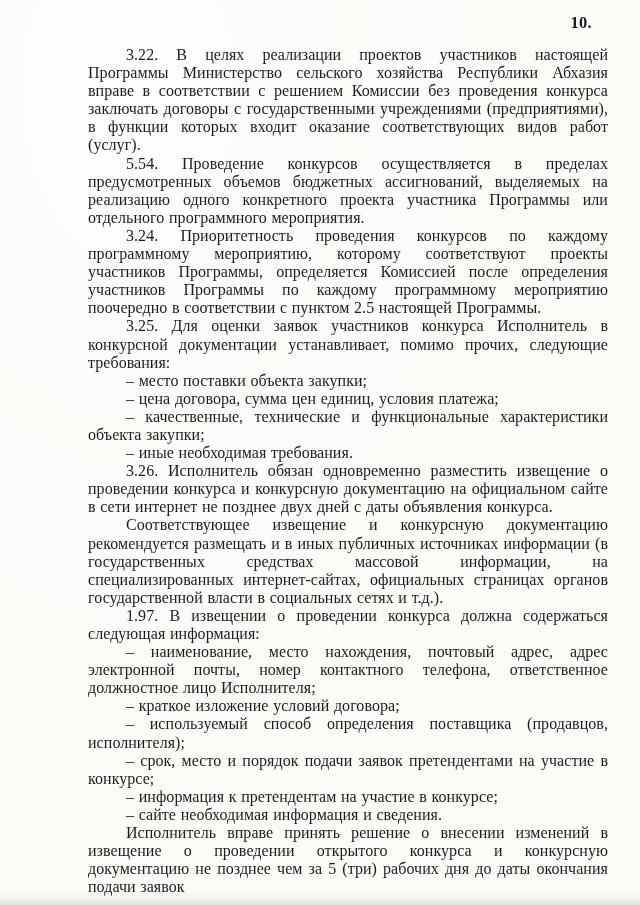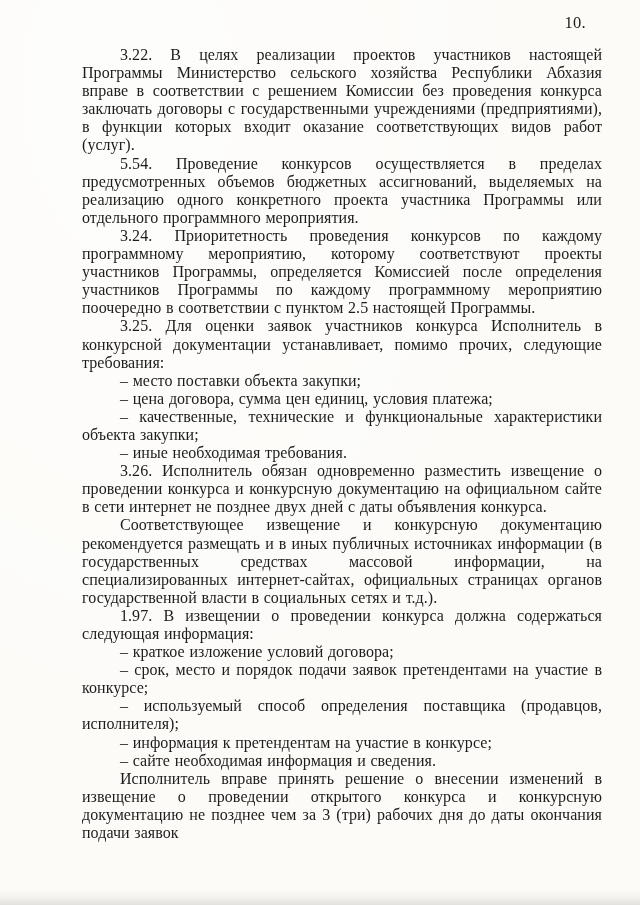--- a/index.html
+++ b/index.html
@@ -17,27 +17,28 @@
     width:640px;height:905px;
     background:
       radial-gradient(ellipse at 20% 10%, rgba(255,255,255,0.5) 0%, rgba(255,255,255,0) 60%),
       var(--paper);
     color:var(--ink);
     overflow:hidden;
   }
   .page-number{
     position:absolute;
     top:13px;
-    right:54px;
+    right:48px;
     font-size:16.5px;
     letter-spacing:0.3px;
+    font-weight:bold;
   }
   .document-body{
     position:absolute;
-    left:82px;
+    left:88px;
     top:46px;
     width:520px;
     font-size:16px;
     line-height:18.1px;
     text-align:justify;
   }
   .para{
     margin:0;
     text-indent:38px;
     word-spacing:0.6px;
@@ -64,21 +65,22 @@
       <p class="para">5.54. Проведение конкурсов осуществляется в пределах предусмотренных объемов бюджетных ассигнований, выделяемых на реализацию одного конкретного проекта участника Программы или отдельного программного мероприятия.</p>
       <p class="para">3.24. Приоритетность проведения конкурсов по каждому программному мероприятию, которому соответствуют проекты участников Программы, определяется Комиссией после определения участников Программы по каждому программному мероприятию поочередно в соответствии с пунктом 2.5 настоящей Программы.</p>
       <p class="para">3.25. Для оценки заявок участников конкурса Исполнитель в конкурсной документации устанавливает, помимо прочих, следующие требования:</p>
       <p class="para">– место поставки объекта закупки;</p>
       <p class="para">– цена договора, сумма цен единиц, условия платежа;</p>
       <p class="para">– качественные, технические и функциональные характеристики объекта закупки;</p>
       <p class="para">– иные необходимая требования.</p>
       <p class="para">3.26. Исполнитель обязан одновременно разместить извещение о проведении конкурса и конкурсную документацию на официальном сайте в сети интернет не позднее двух дней с даты объявления конкурса.</p>
       <p class="para">Соответствующее извещение и конкурсную документацию рекомендуется размещать и в иных публичных источниках информации (в государственных средствах массовой информации, на специализированных интернет-сайтах, официальных страницах органов государственной власти в социальных сетях и т.д.).</p>
       <p class="para">1.97. В извещении о проведении конкурса должна содержаться следующая информация:</p>
+      <p class="para">– наименование, место нахождения, почтовый адрес, адрес электронной почты, номер контактного телефона, ответственное должностное лицо Исполнителя;</p>
       <p class="para">– краткое изложение условий договора;</p>
+      <p class="para">– используемый способ определения поставщика (продавцов, исполнителя);</p>
       <p class="para">– срок, место и порядок подачи заявок претендентами на участие в конкурсе;</p>
-      <p class="para">– используемый способ определения поставщика (продавцов, исполнителя);</p>
       <p class="para">– информация к претендентам на участие в конкурсе;</p>
       <p class="para">– сайте необходимая информация и сведения.</p>
-      <p class="para">Исполнитель вправе принять решение о внесении изменений в извещение о проведении открытого конкурса и конкурсную документацию не позднее чем за 3 (три) рабочих дня до даты окончания подачи заявок</p>
+      <p class="para">Исполнитель вправе принять решение о внесении изменений в извещение о проведении открытого конкурса и конкурсную документацию не позднее чем за 5 (три) рабочих дня до даты окончания подачи заявок</p>
     </div>
   <div class="scan-edge-shadow"></div>
 </div>
 
 </body></html>

